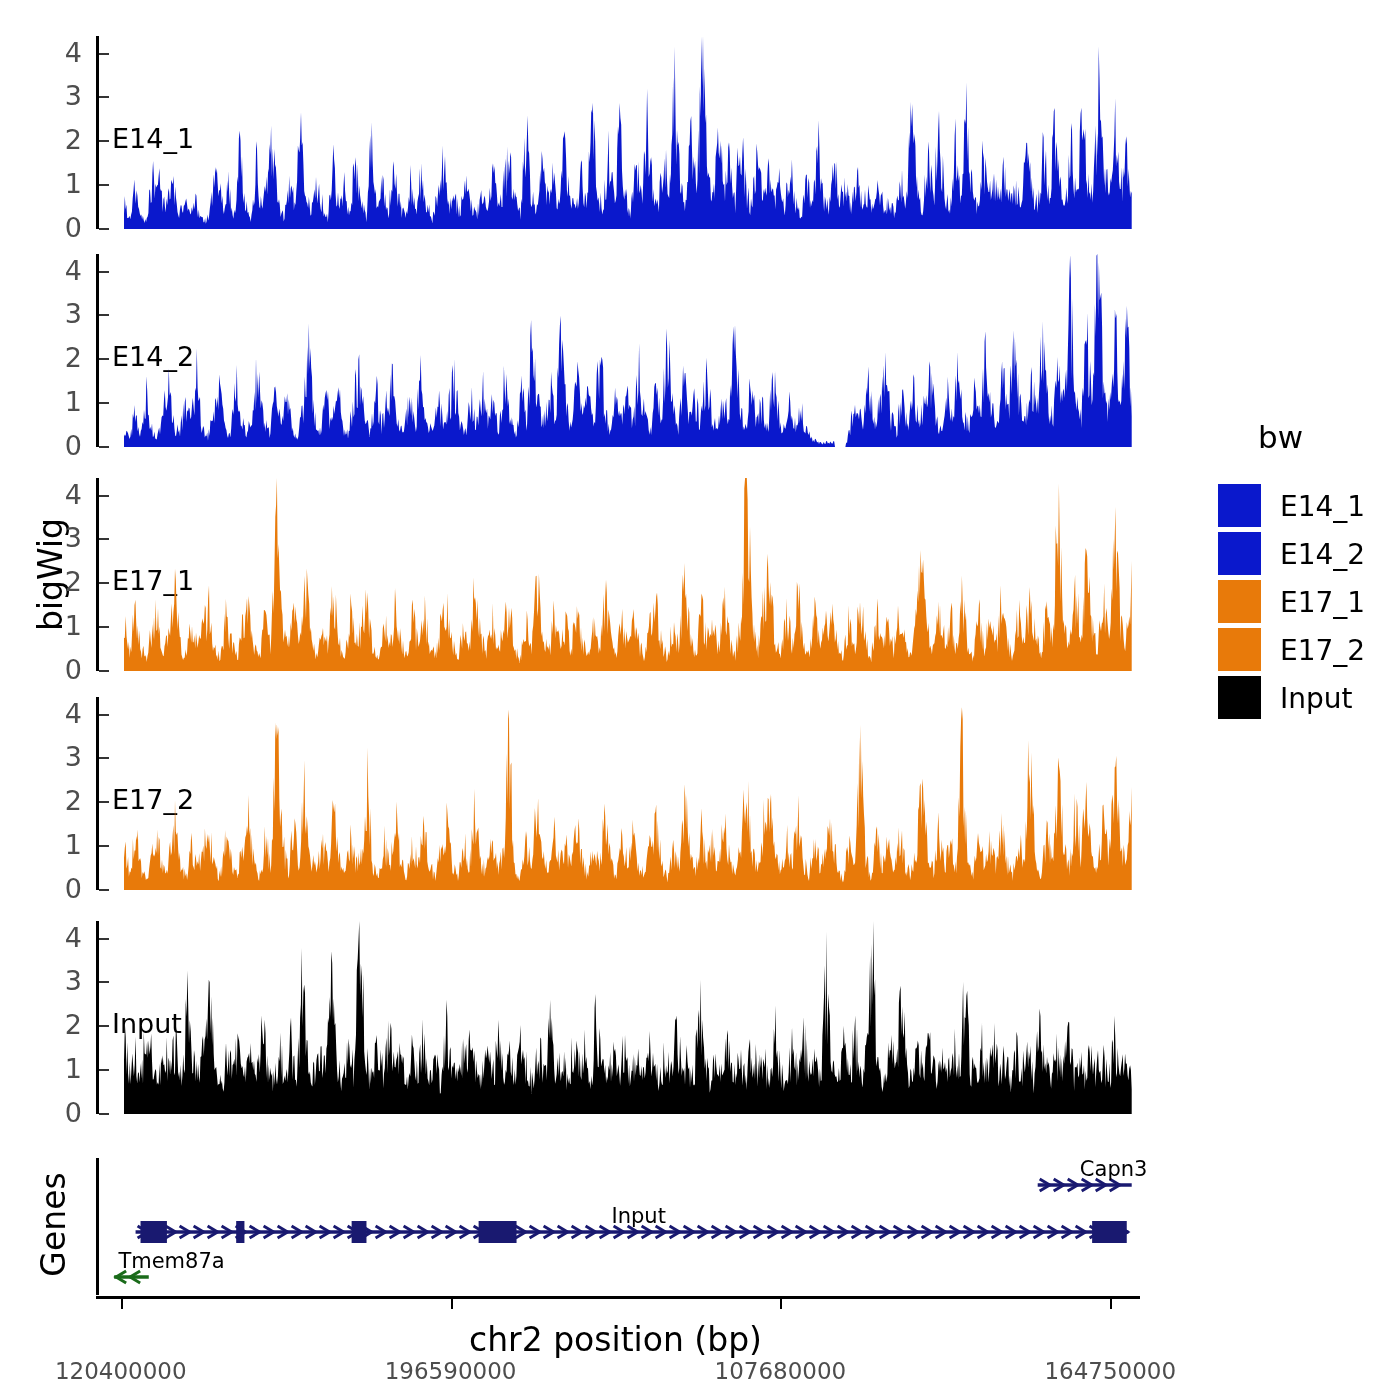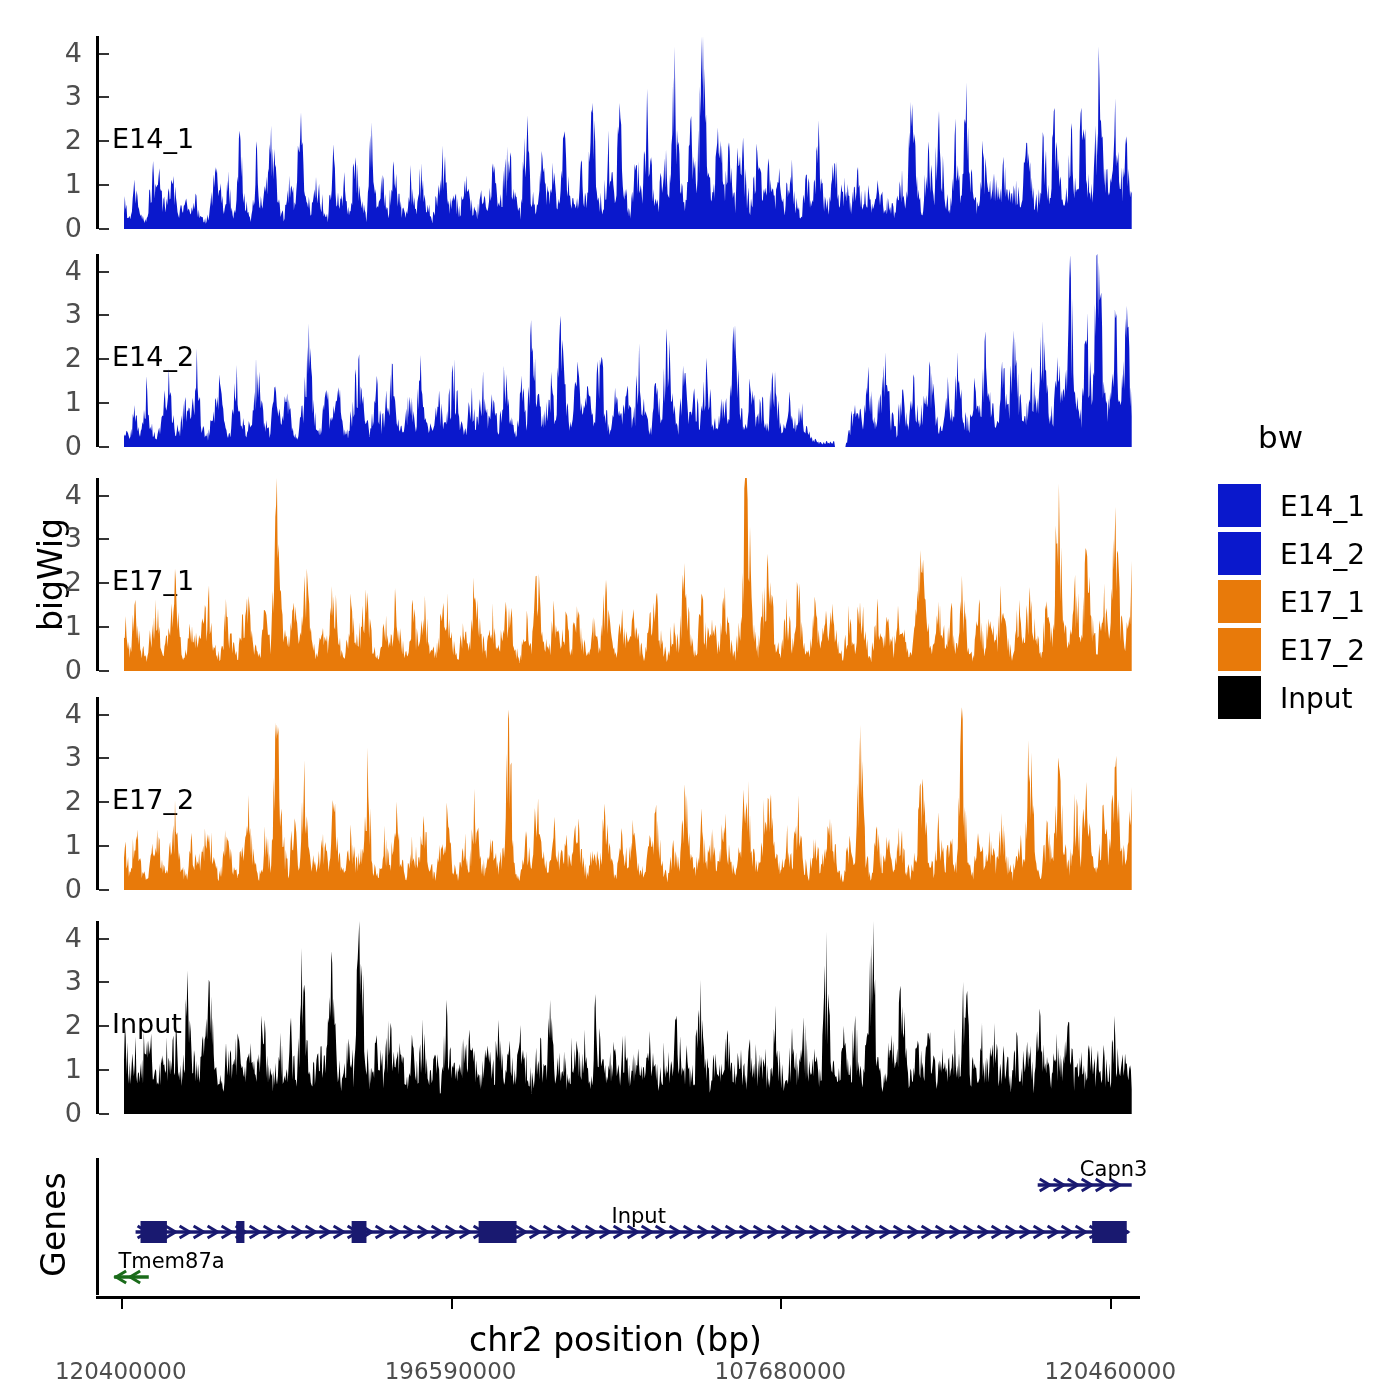--- a/index.html
+++ b/index.html
@@ -229,16 +229,16 @@
     </div>
   <div id="xaxis-wrap">
       <div class="xaxis" style="left: 96px; top: 1296px; width: 1044px;"></div>
       <div class="xtick" style="left: 120.738px; top: 1299px;"></div>
       <div class="xticklab" style="left: 10.7381px; top: 1314px; width: 220px;">120400000</div>
       <div class="xtick" style="left: 450.579px; top: 1299px;"></div>
       <div class="xticklab" style="left: 340.579px; top: 1314px; width: 220px;">196590000</div>
       <div class="xtick" style="left: 780.421px; top: 1299px;"></div>
       <div class="xticklab" style="left: 670.421px; top: 1314px; width: 220px;">107680000</div>
       <div class="xtick" style="left: 1110.26px; top: 1299px;"></div>
-      <div class="xticklab" style="left: 1000.26px; top: 1314px; width: 220px;">120460000</div>
+      <div class="xticklab" style="left: 1000.26px; top: 1314px; width: 220px;">164750000</div>
       <div class="xtitle" style="left: 96px; top: 1320px; width: 1039px;">chr2 position (bp)</div>
     </div>
 </div>
 
 </body></html>

